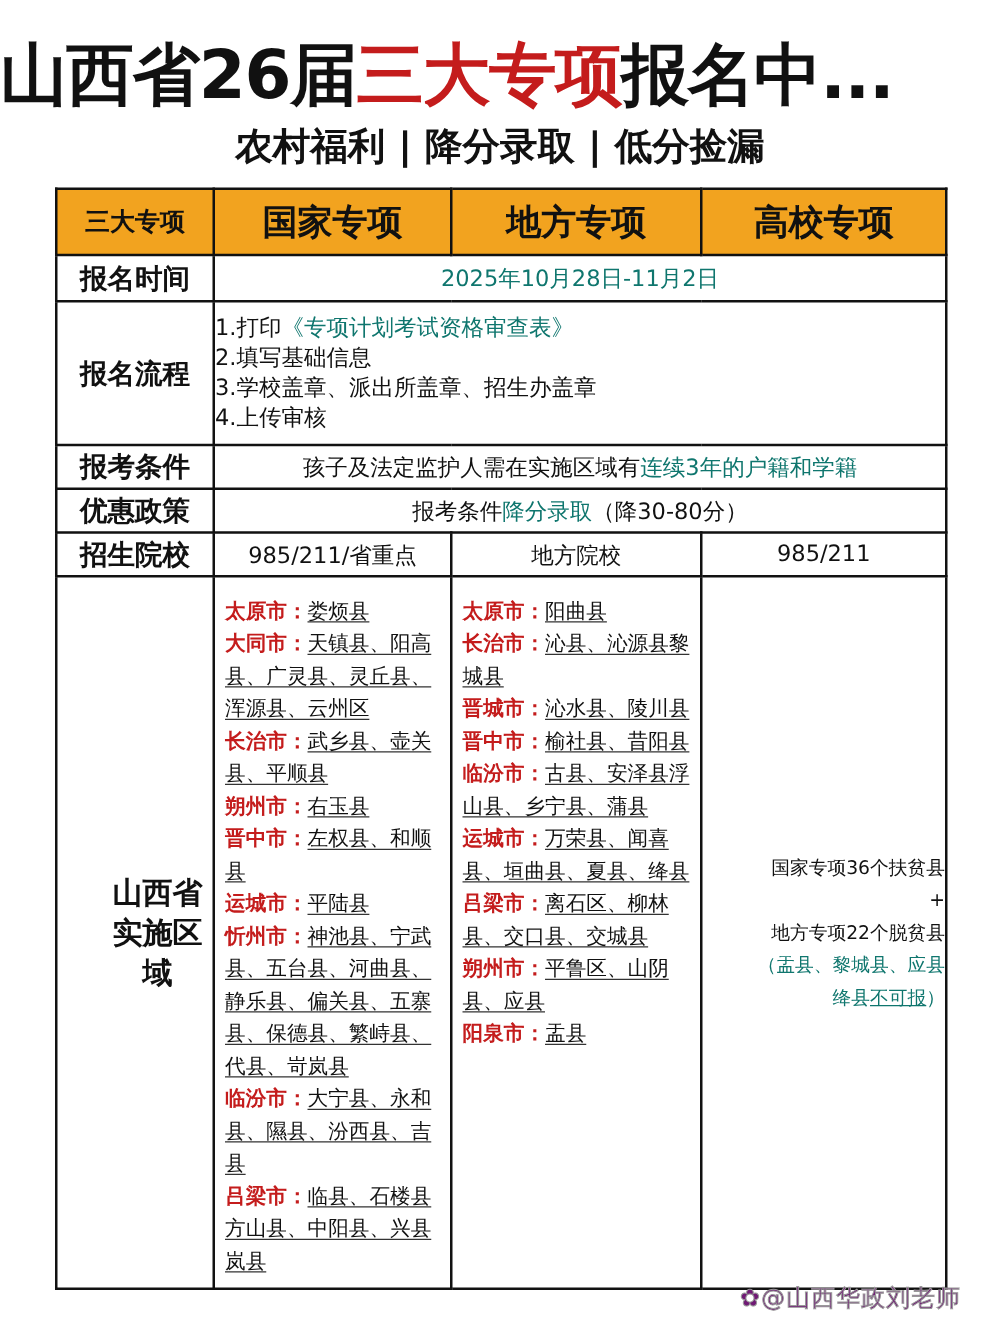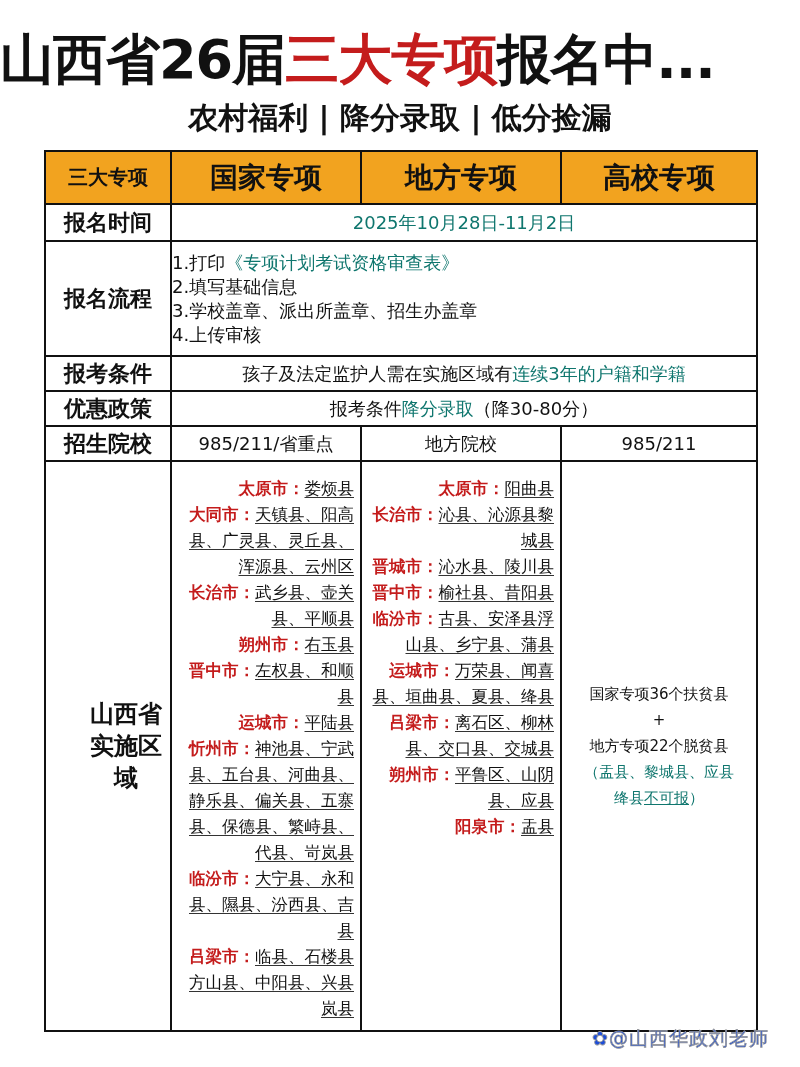--- a/index.html
+++ b/index.html
@@ -39,29 +39,29 @@
   tr.r-time td { height: 37px; }
   tr.r-flow td { height: 115px; }
   tr.r-cond td { height: 35px; }
   tr.r-pol td { height: 35px; }
   tr.r-sch td { height: 35px; }
   tr.r-area td { height: 570px; vertical-align: top; }
   tr.r-area td.label { vertical-align: middle; font-size: 24px; line-height: 32px; padding-left: 36px; }
 
   .steps { padding-left: 0; font-size: 18px; line-height: 24px; }
 
-  .region { padding: 14px 6px 0 8px; font-family: "DejaVu Serif", "Liberation Serif", serif; font-size: 16.5px; line-height: 26px; text-align: right; }
+  .region { padding: 14px 6px 0 8px; font-family: "DejaVu Serif", "Liberation Serif", serif; font-size: 16.5px; line-height: 26px; }
   .city-block { margin-bottom: 0; }
   .city { color: #c41c1c; font-weight: bold; }
   .counties { text-decoration: underline; text-decoration-color: #333; text-underline-offset: 3px; }
 
-  td.gaoxiao { vertical-align: middle !important; text-align: center; font-size: 15px; line-height: 26px; }
+  td.gaoxiao { vertical-align: middle !important; text-align: right; font-size: 15px; line-height: 26px; }
 
   .watermark {
-    position: absolute; left: 592px; top: 1026px; font-size: 19px; color: #1d4ed8;
+    position: absolute; left: 592px; top: 1026px; font-size: 19px; color: #701a75;
     -webkit-text-stroke: 0.8px #999; white-space: nowrap; letter-spacing: 1px;
   }
 </style>
 </head>
 <body>
 
 <div class="title">
   <span>山西省26届</span><span class="red">三大专项</span><span>报名中...</span>
 </div>
 <div class="subtitle">农村福利 | 降分录取 | 低分捡漏</div>

